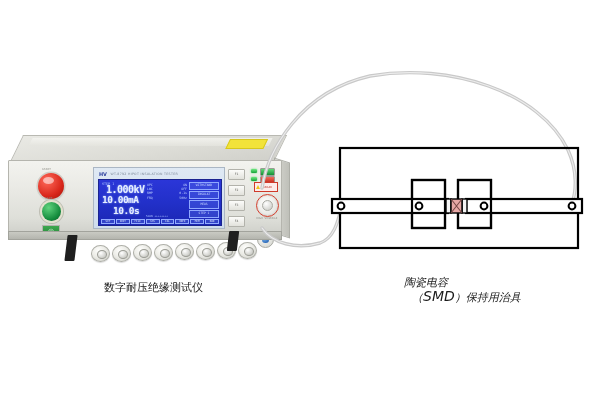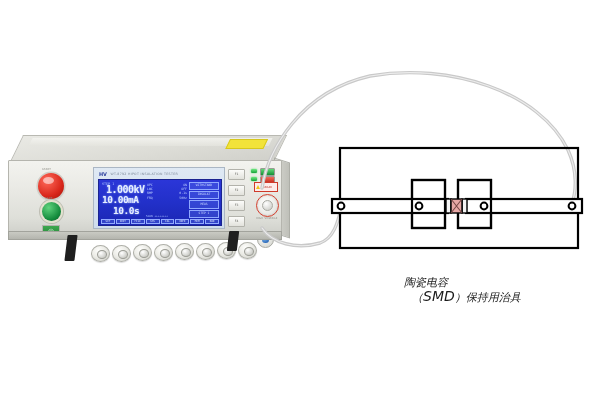--- a/index.html
+++ b/index.html
@@ -343,19 +343,20 @@
       <rect x="451" y="199" width="11" height="14" fill="#e8a8a6" stroke="#000" stroke-width="1.4"></rect>
       <path d="M451 199 L462 213 M462 199 L451 213" stroke="#7a4a48" stroke-width="1.1"></path>
 
       <circle cx="341" cy="206" r="3.4" fill="#ffffff" stroke="#000" stroke-width="2"></circle>
       <circle cx="419" cy="206" r="3.4" fill="#ffffff" stroke="#000" stroke-width="2"></circle>
       <circle cx="484" cy="206" r="3.4" fill="#ffffff" stroke="#000" stroke-width="2"></circle>
       <circle cx="572" cy="206" r="3.4" fill="#ffffff" stroke="#000" stroke-width="2"></circle>
     </g>
   </svg>
 
+  <div class="caption" id="cap-left">数字耐压绝缘测试仪</div>
 
   <div class="caption" id="cap-right">
     <span class="l1">陶瓷电容</span>
     <span class="l2"><span>（</span><span class="smd-tag">SMD</span><span>）保持用治具</span></span>
   </div>
 
 </div>
 
 </body></html>

